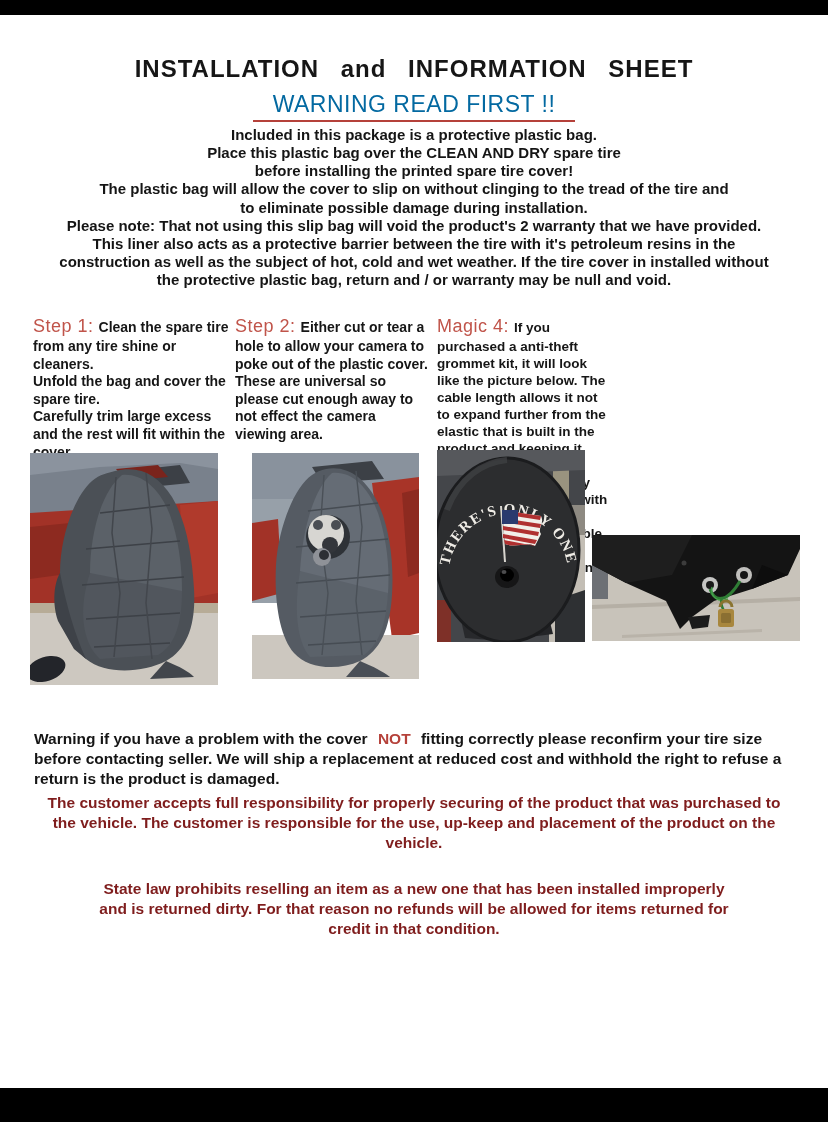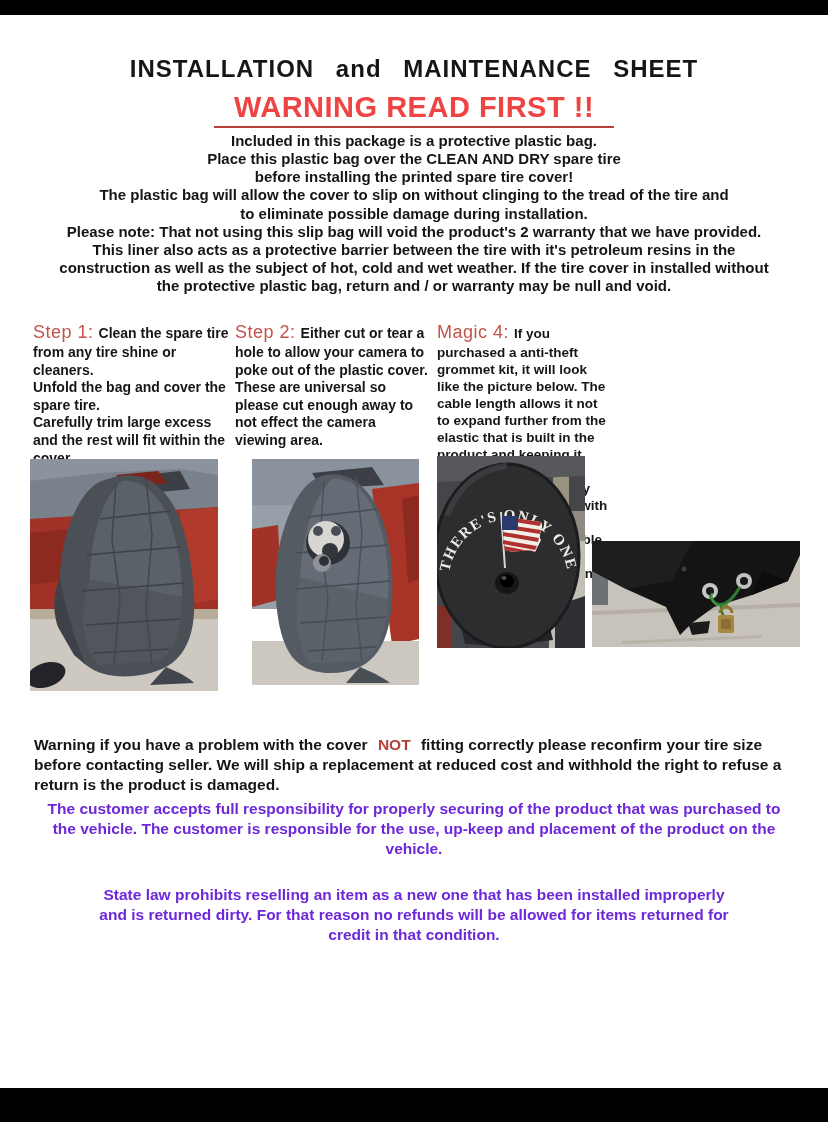--- a/index.html
+++ b/index.html
@@ -8,21 +8,21 @@
          font-family:"Liberation Sans", sans-serif; color:#111; }
   .bar { position:absolute; left:0; width:828px; background:#000; }
   .bar.top { top:0; height:15px; }
   .bar.bottom { bottom:0; height:34px; }
 
   .sheet { position:absolute; top:15px; left:0; width:828px; }
 
   .title { margin-top:40px; text-align:center; font-size:24px; font-weight:700;
            letter-spacing:1px; word-spacing:14px; color:#161616; }
   .warn-head-wrap { text-align:center; margin-top:8px; }
-  .warn-head { display:inline-block; font-size:29px; font-weight:700; color:#ef4444;
+  .warn-head { display:inline-block; font-size:23px; font-weight:400; color:#0369a1;
                border-bottom:2px solid #b5413a; padding:0 20px 2px 20px; letter-spacing:0.5px; }
 
   .intro { margin-top:4px; text-align:center; font-size:15px; font-weight:700;
            line-height:1.21; white-space:pre-line; color:#151515; }
 
   .steps-row { margin-top:26px; padding-left:33px; display:flex; gap:6px; height:130px;
                overflow:visible; align-items:flex-start; }
   .step { font-size:14px; font-weight:700; line-height:1.26; color:#161616; white-space:pre-line; }
   .step-1 { width:196px; }
   .step-2 { width:196px; }
@@ -39,32 +39,32 @@
   .photo-3 { left:437px; top:5px;  width:148px; height:192px; }
   .photo-4 { left:592px; top:90px; width:208px; height:106px; }
 
   .fit-warning { margin-top:22px; padding:0 34px; font-size:15.5px; font-weight:700;
                  line-height:1.28; color:#151515; }
   .red-word { color:#b5413a; padding:0 6px; }
 
   .section-head { margin-top:14px; text-align:center; font-size:24px; font-weight:700;
                   color:#b5413a; letter-spacing:0.5px; }
   .body-par { margin-top:4px; padding:0 42px; text-align:center; font-size:15.5px;
-              font-weight:700; line-height:1.3; color:#6d28d9; }
+              font-weight:700; line-height:1.3; color:#7f1d1d; }
   .body-par.spaced { margin-top:26px; padding:0 90px; }
   .maint-par { padding:0 40px; }
 </style>
 </head>
 <body>
 
 <div class="bar top"></div>
 
 <div class="sheet">
 
-  <div class="title">INSTALLATION and MAINTENANCE SHEET</div>
+  <div class="title">INSTALLATION and INFORMATION SHEET</div>
 
   <div class="warn-head-wrap">
     <span class="warn-head">WARNING READ FIRST !!</span>
   </div>
 
   <div class="intro">Included in this package is a protective plastic bag.
 Place this plastic bag over the CLEAN AND DRY spare tire
 before installing the printed spare tire cover!
 The plastic bag will allow the cover to slip on without clinging to the tread of the tire and
 to eliminate possible damage during installation.

